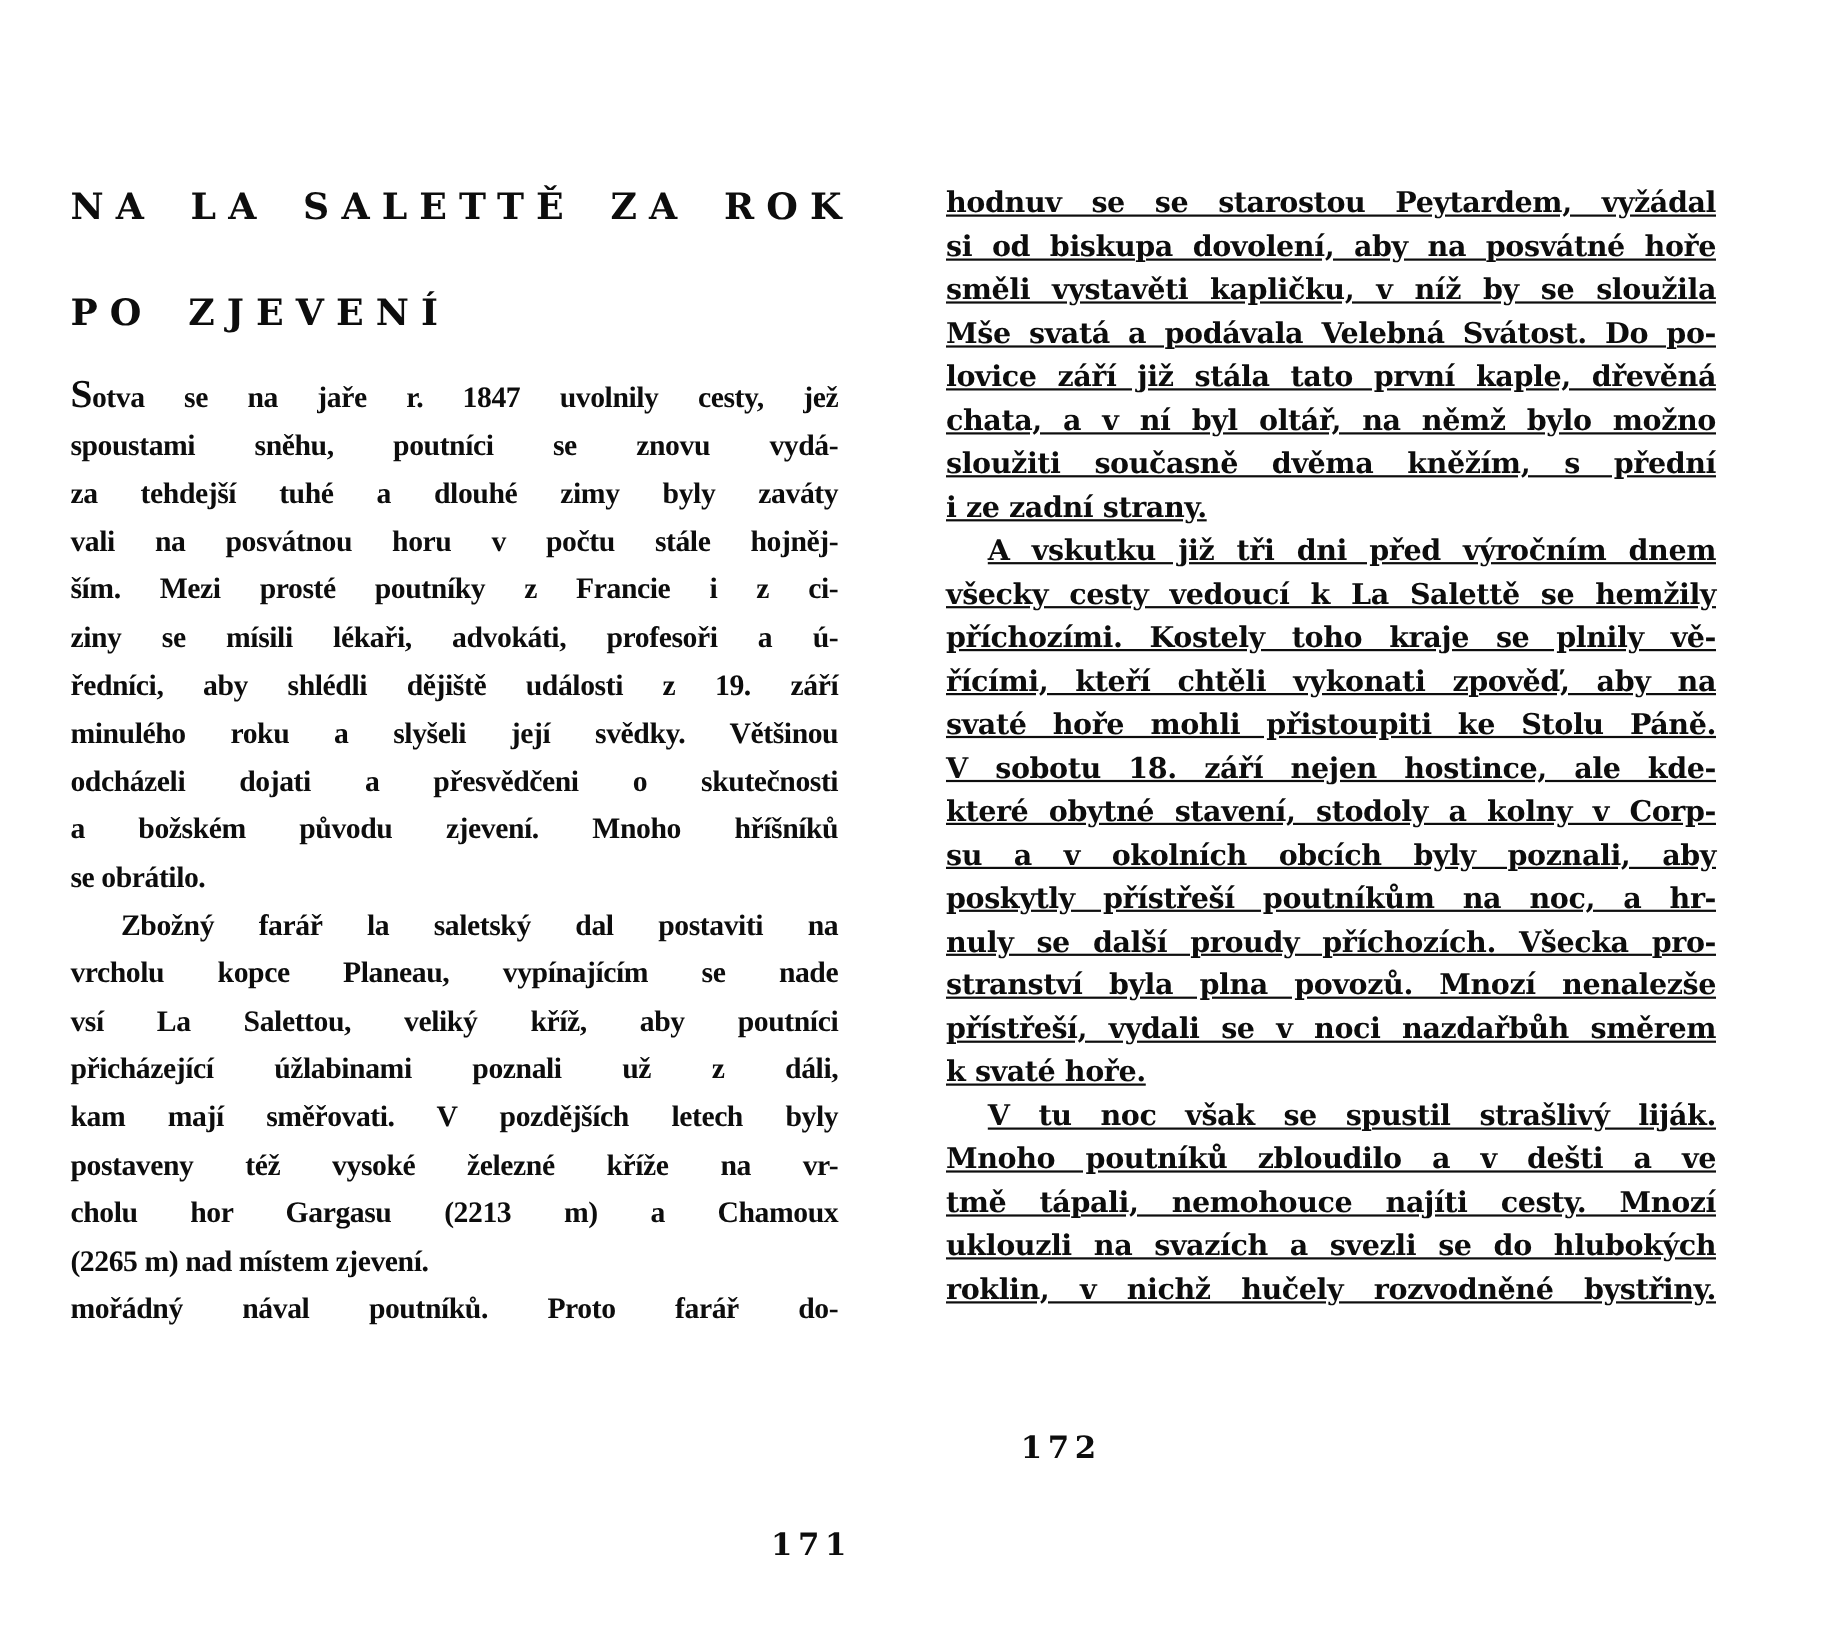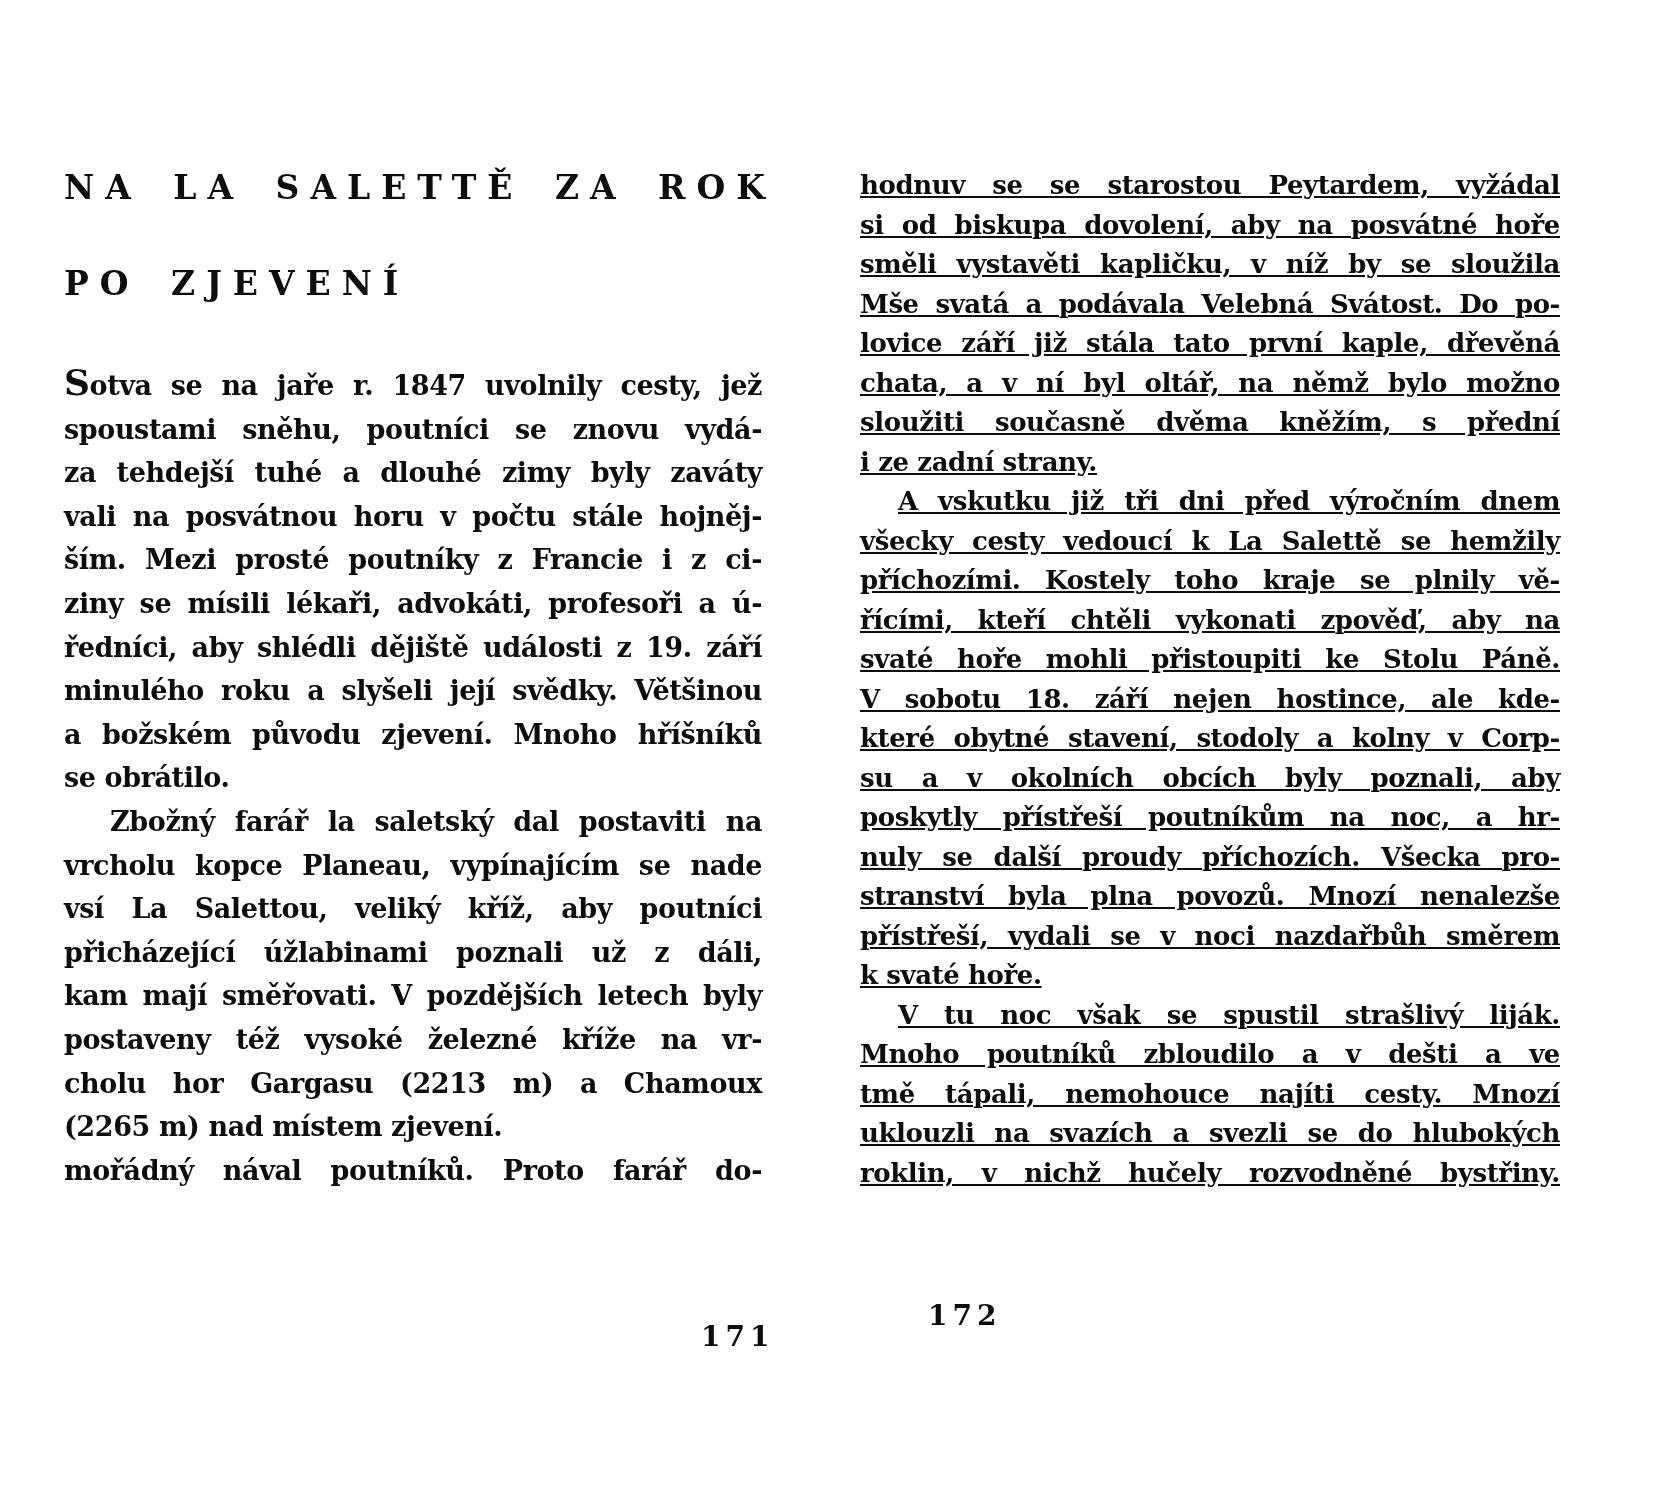--- a/index.html
+++ b/index.html
@@ -34,23 +34,24 @@
     margin: 0;
     white-space: nowrap;
   }
   .heading.second {
     margin-top: 56px;
   }
   .body-block {
     margin: 0;
   }
   #left-col .body-block {
-    margin-top: 60px;
+    margin-top: 36px;
     font-size: 27px;
     line-height: 43.6px;
+    font-family: Liberation Serif, serif;
   }
   
   #right-col {
     left: 860px;
     top: 166px;
     width: 700px;
     text-decoration: underline;
   }
   #right-col .body-block {
     font-size: 26px;
@@ -78,21 +79,21 @@
   
   .pagenum {
     position: absolute;
     font-weight: 700;
     font-size: 28px;
     letter-spacing: 5px;
     color: #0d0d0d;
   }
   #pagenum-left {
     left: 701px;
-    top: 1320px;
+    top: 1388px;
   }
   #pagenum-right {
     left: 928px;
     top: 1265px;
     margin-top: 34px;
   }
 </style>
 </head>
 <body>
 
@@ -103,20 +104,21 @@
     <h1 class="heading second">PO ZJEVENÍ</h1>
     <div class="body-block">
         <div class="line justify"><span class="big-initial">S</span>otva se na jaře r. 1847 uvolnily cesty, jež</div>
         <div class="line justify">spoustami sněhu, poutníci se znovu vydá-</div>
         <div class="line justify">za tehdejší tuhé a dlouhé zimy byly zaváty</div>
         <div class="line justify">vali na posvátnou horu v počtu stále hojněj-</div>
         <div class="line justify">ším. Mezi prosté poutníky z Francie i z ci-</div>
         <div class="line justify">ziny se mísili lékaři, advokáti, profesoři a ú-</div>
         <div class="line justify">ředníci, aby shlédli dějiště události z 19. září</div>
         <div class="line justify">minulého roku a slyšeli její svědky. Většinou</div>
+        <div class="line justify">odcházeli dojati a přesvědčeni o skutečnosti</div>
         <div class="line justify">a božském původu zjevení. Mnoho hříšníků</div>
         <div class="line">se obrátilo.</div>
         <div class="line justify indent">Zbožný farář la saletský dal postaviti na</div>
         <div class="line justify">vrcholu kopce Planeau, vypínajícím se nade</div>
         <div class="line justify">vsí La Salettou, veliký kříž, aby poutníci</div>
         <div class="line justify">přicházející úžlabinami poznali už z dáli,</div>
         <div class="line justify">kam mají směřovati. V pozdějších letech byly</div>
         <div class="line justify">postaveny též vysoké železné kříže na vr-</div>
         <div class="line justify">cholu hor Gargasu (2213 m) a Chamoux</div>
         <div class="line">(2265 m) nad místem zjevení.</div>

